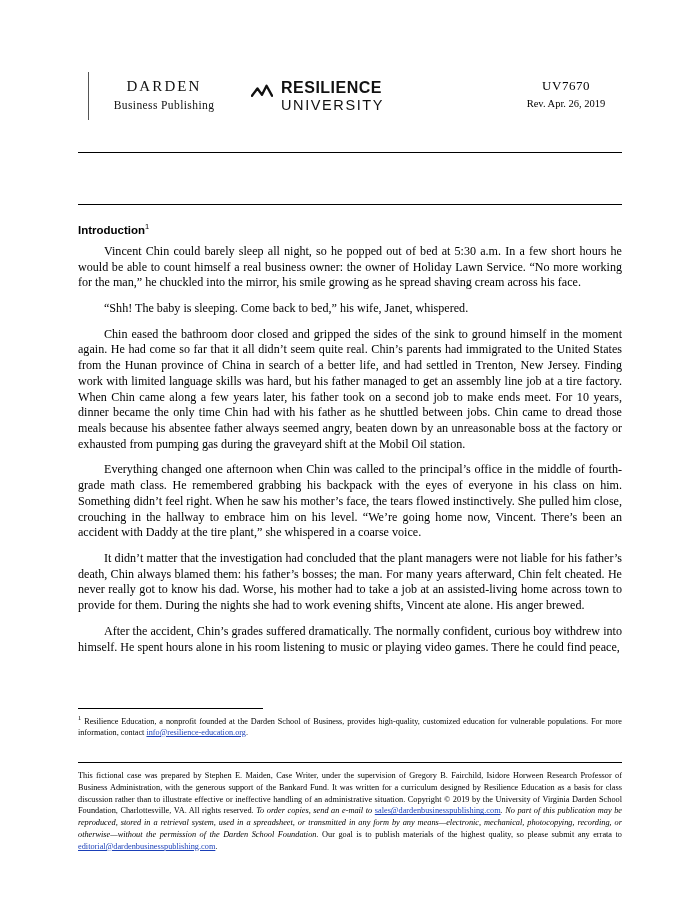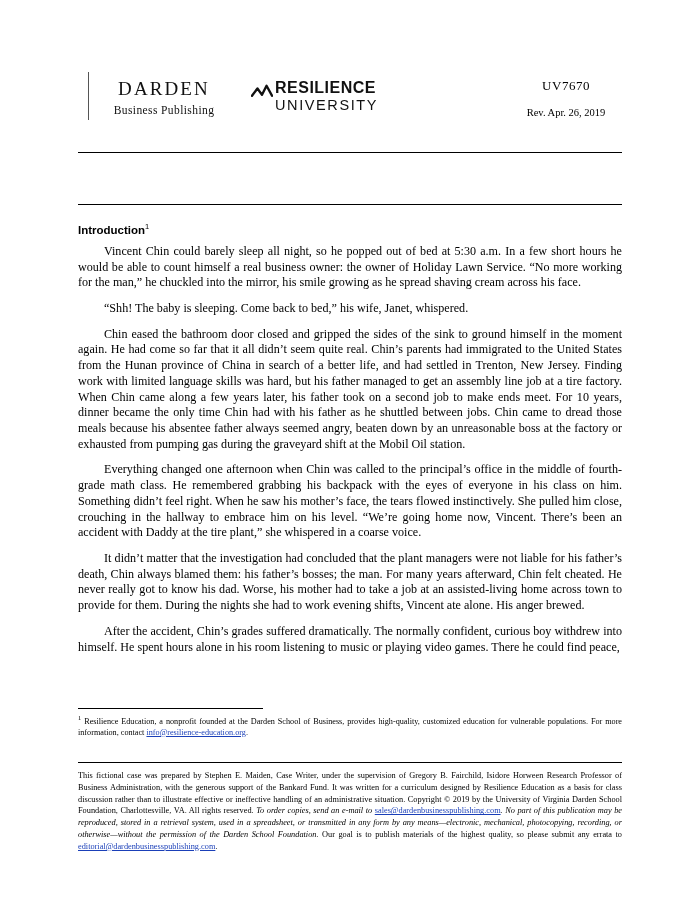--- a/index.html
+++ b/index.html
@@ -76,37 +76,37 @@
     height: 48px;
     margin: 0 16px 0 10px;
   }
   .logo-darden {
     width: 118px;
     text-align: center;
     padding-top: 6px;
   }
   .darden-name {
     font-family: "Liberation Serif", serif;
-    font-size: 19px;
+    font-size: 15px;
     letter-spacing: 2.1px;
     color: #111;
   }
   .darden-sub {
     font-family: "Liberation Serif", serif;
     font-size: 11.5px;
     letter-spacing: 0.4px;
     color: #111;
     margin-top: 4px;
   }
   .logo-resilience {
     margin-left: 28px;
     padding-top: 8px;
     display: flex;
     align-items: flex-start;
-    gap: 2px;
+    gap: 8px;
   }
   .res-mark {
     width: 22px;
     height: 20px;
     margin-top: 3px;
   }
   .res-text {
     line-height: 1.05;
   }
   .res-line1 {
@@ -129,21 +129,21 @@
     top: 6px;
     text-align: center;
     width: 96px;
   }
   .doc-id {
     font-size: 13px;
     letter-spacing: 0.5px;
   }
   .doc-rev {
     font-size: 10.5px;
-    margin-top: 13px;
+    margin-top: 4px;
   }
 
   
   .rule-top {
     position: absolute;
     left: 0;
     top: 152px;
     width: 544px;
     height: 1px;
     background: #000;

